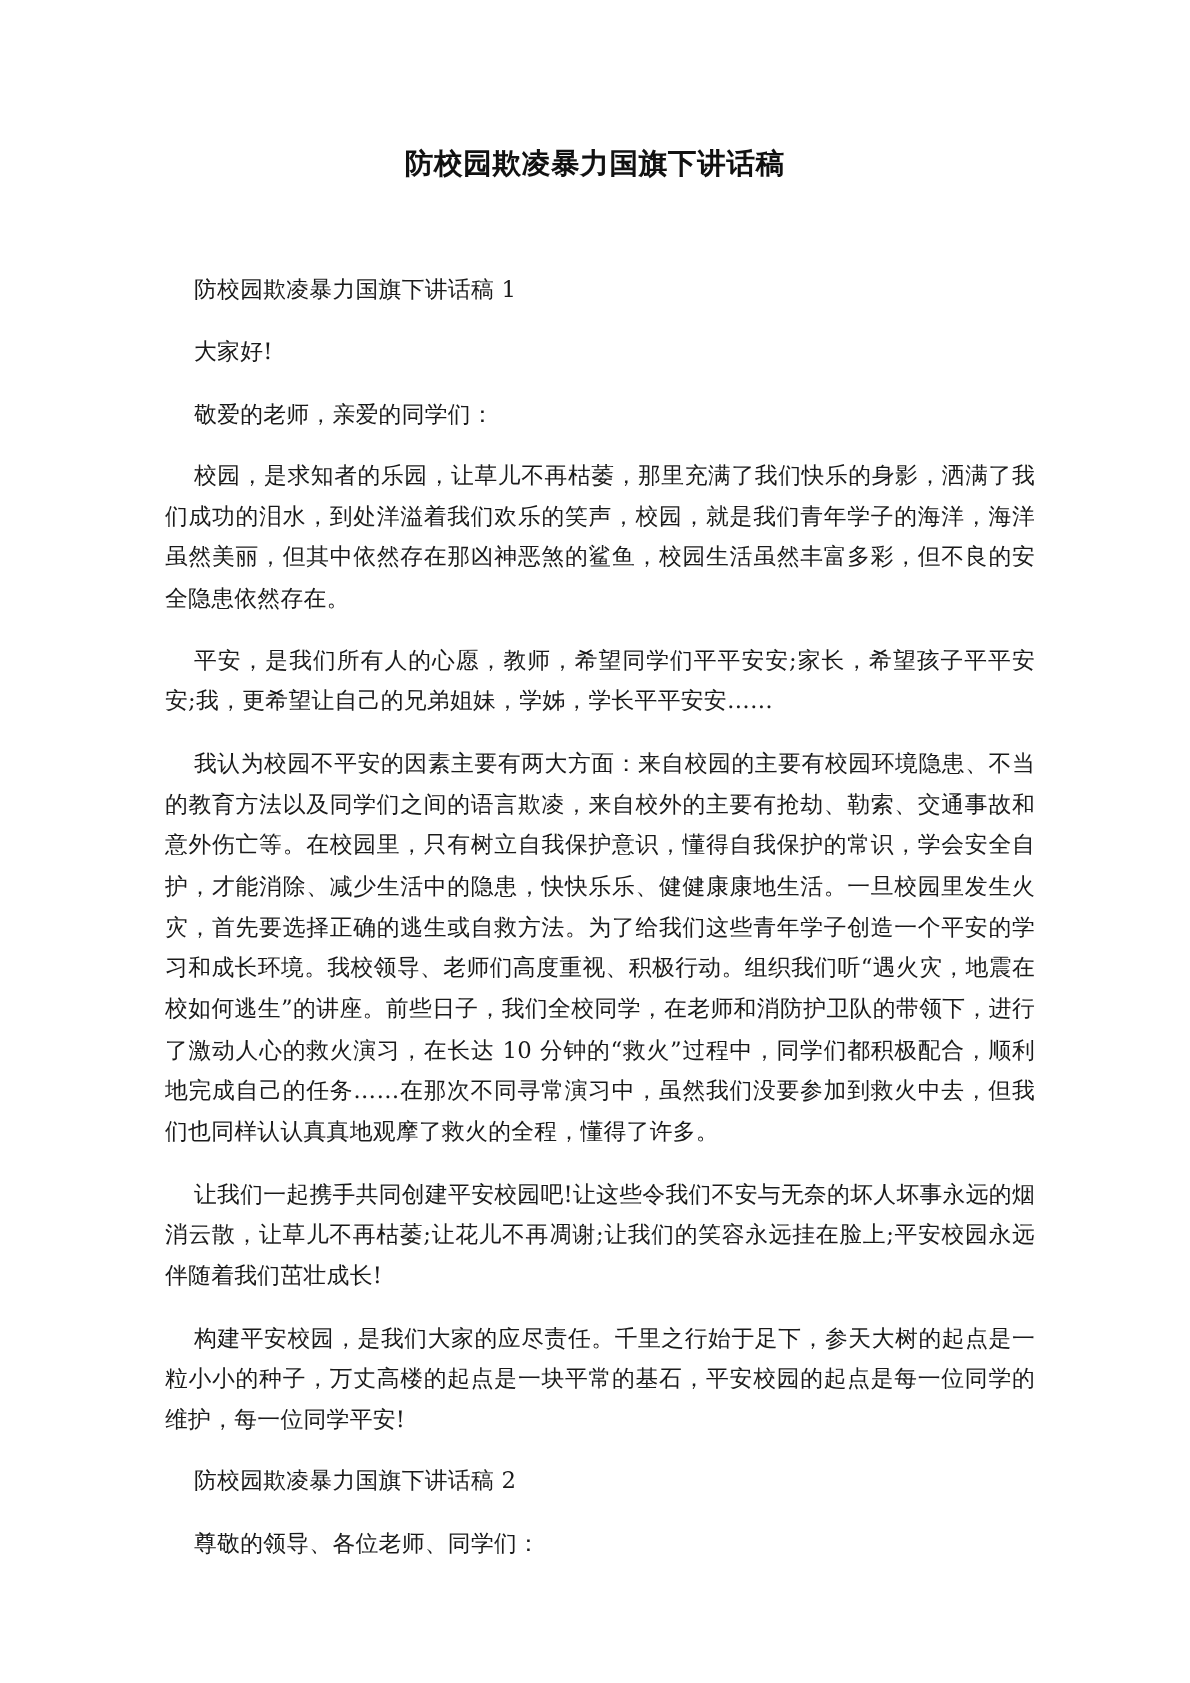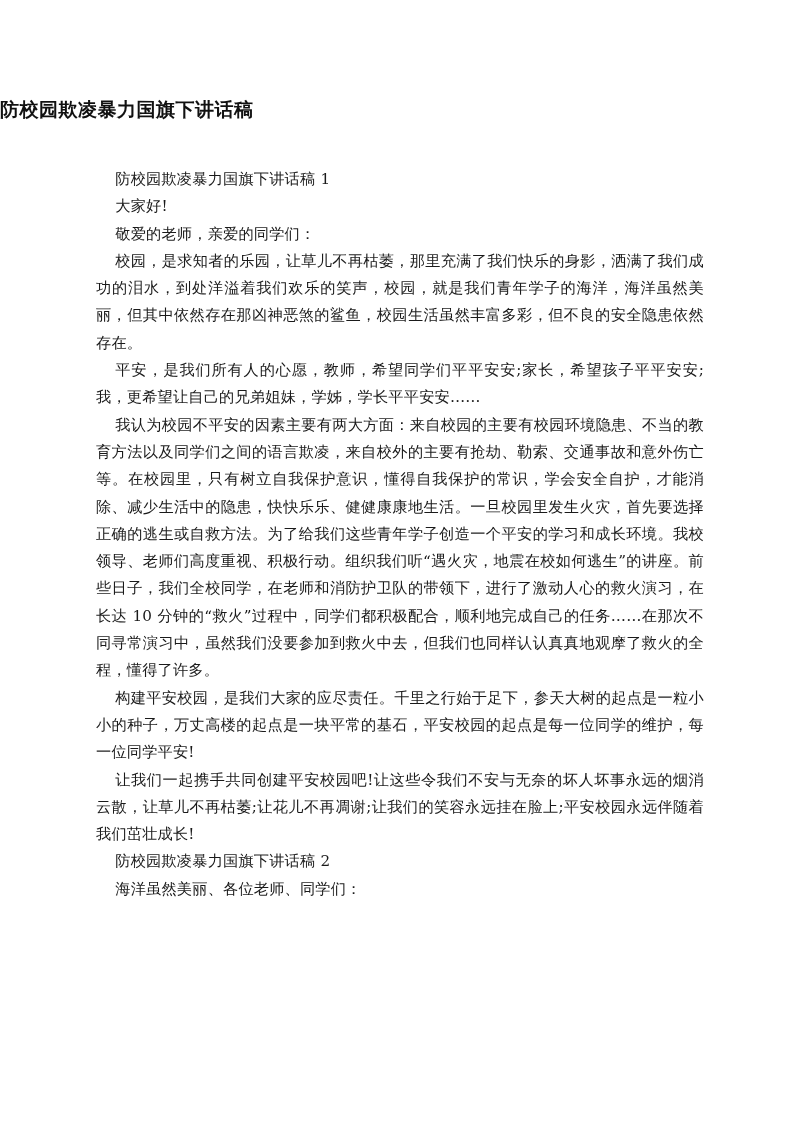--- a/index.html
+++ b/index.html
@@ -1,36 +1,36 @@
 <!DOCTYPE html>
 <html><head>
 <meta charset="utf-8">
 <style>
   html, body { margin: 0; padding: 0; background: #ffffff; }
   body { width: 793px; height: 1122px; position: relative; overflow: hidden;
          font-family: "DejaVu Serif", "Liberation Serif", serif; color: #1a1a1a; }
   .page { position: absolute; left: 0; top: 0; width: 793px; height: 1122px; }
-  .title { position: absolute; top: 95px; left: 0; width: 793px; 
+  .title { position: absolute; top: 95px; left: 0; width: 793px; text-align: center;
            font-family: "DejaVu Sans", "Liberation Sans", sans-serif; font-weight: bold;
            font-size: 19px; line-height: 28px; color: #111; letter-spacing: 0.5px; }
   .body { position: absolute; top: 166px; left: 96px; width: 608px; }
-  .p { margin: 0; font-size: 15.2px; line-height: 27.3px; text-indent: 2ch;
+  .p { margin: 14px; font-size: 15.2px; line-height: 27.3px; text-indent: 2ch;
        text-align: justify; text-justify: inter-character; letter-spacing: 0.2px; word-break: break-all; }
   .p.heading { text-indent: 2ch; }
 </style>
 </head>
 <body>
 
 <div class="page">
   <div class="title">防校园欺凌暴力国旗下讲话稿</div>
   <div class="body">
     <p class="p heading">防校园欺凌暴力国旗下讲话稿 1</p>
     <p class="p">大家好!</p>
     <p class="p">敬爱的老师，亲爱的同学们：</p>
     <p class="p">校园，是求知者的乐园，让草儿不再枯萎，那里充满了我们快乐的身影，洒满了我们成功的泪水，到处洋溢着我们欢乐的笑声，校园，就是我们青年学子的海洋，海洋虽然美丽，但其中依然存在那凶神恶煞的鲨鱼，校园生活虽然丰富多彩，但不良的安全隐患依然存在。</p>
     <p class="p">平安，是我们所有人的心愿，教师，希望同学们平平安安;家长，希望孩子平平安安;我，更希望让自己的兄弟姐妹，学姊，学长平平安安……</p>
     <p class="p">我认为校园不平安的因素主要有两大方面：来自校园的主要有校园环境隐患、不当的教育方法以及同学们之间的语言欺凌，来自校外的主要有抢劫、勒索、交通事故和意外伤亡等。在校园里，只有树立自我保护意识，懂得自我保护的常识，学会安全自护，才能消除、减少生活中的隐患，快快乐乐、健健康康地生活。一旦校园里发生火灾，首先要选择正确的逃生或自救方法。为了给我们这些青年学子创造一个平安的学习和成长环境。我校领导、老师们高度重视、积极行动。组织我们听“遇火灾，地震在校如何逃生”的讲座。前些日子，我们全校同学，在老师和消防护卫队的带领下，进行了激动人心的救火演习，在长达 10 分钟的“救火”过程中，同学们都积极配合，顺利地完成自己的任务……在那次不同寻常演习中，虽然我们没要参加到救火中去，但我们也同样认认真真地观摩了救火的全程，懂得了许多。</p>
+    <p class="p">让我们一起携手共同创建平安校园吧!让这些令我们不安与无奈的坏人坏事永远的烟消云散，让草儿不再枯萎;让花儿不再凋谢;让我们的笑容永远挂在脸上;平安校园永远伴随着我们茁壮成长!</p>
     <p class="p">构建平安校园，是我们大家的应尽责任。千里之行始于足下，参天大树的起点是一粒小小的种子，万丈高楼的起点是一块平常的基石，平安校园的起点是每一位同学的维护，每一位同学平安!</p>
-    <p class="p">让我们一起携手共同创建平安校园吧!让这些令我们不安与无奈的坏人坏事永远的烟消云散，让草儿不再枯萎;让花儿不再凋谢;让我们的笑容永远挂在脸上;平安校园永远伴随着我们茁壮成长!</p>
     <p class="p heading">防校园欺凌暴力国旗下讲话稿 2</p>
-    <p class="p">海洋虽然美丽、各位老师、同学们：</p>
+    <p class="p">尊敬的领导、各位老师、同学们：</p>
   </div>
 </div>
 
 </body></html>

